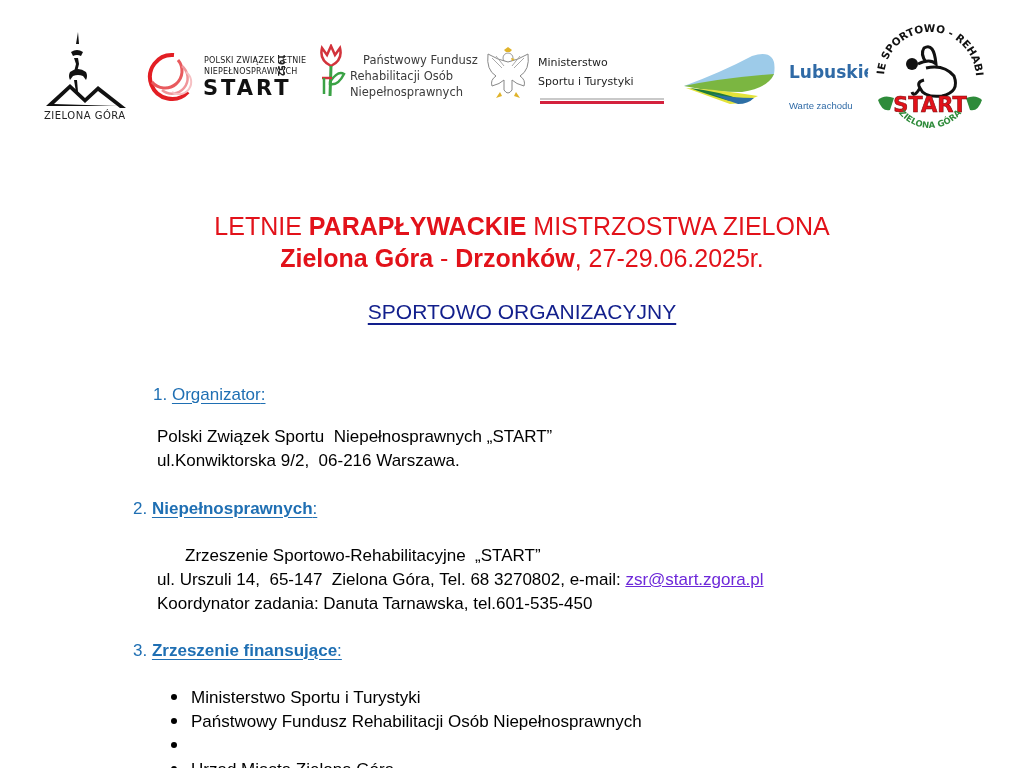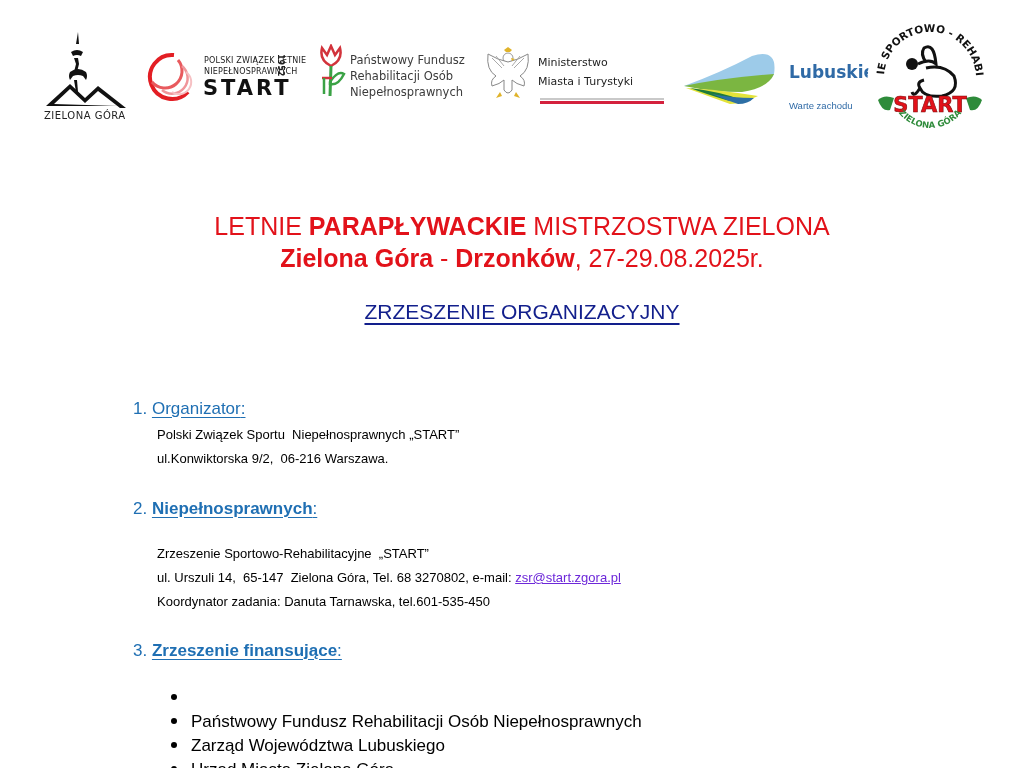--- a/index.html
+++ b/index.html
@@ -19,21 +19,21 @@
   
   .title-1 { position: absolute; left: 0; width: 1044px; top: 212px; text-align: center; font-size: 25px; color: #e2121a; }
   .title-2 { position: absolute; left: 0; width: 1044px; top: 244px; text-align: center; font-size: 25px; color: #e2121a; }
   .b { font-weight: bold; }
   .subtitle { position: absolute; left: 0; width: 1044px; top: 300px; text-align: center; font-size: 21px; color: #121f8c; }
   .subtitle span { text-decoration: underline; text-decoration-thickness: 2px; text-underline-offset: 4px; cursor: pointer; }
 
   
   .sec-head { position: absolute; left: 133px; font-size: 17px; color: #1f6fb3; }
   .sec-head .lnk { text-decoration: underline; text-underline-offset: 3px; cursor: pointer; }
-  .line { position: absolute; left: 157px; font-size: 13px; color: #000; white-space: pre; }
+  .line { position: absolute; left: 157px; font-size: 17px; color: #000; white-space: pre; }
   .email { color: #6d28d9; text-decoration: underline; cursor: pointer; }
   .bullet-item { position: absolute; left: 171px; font-size: 17px; color: #000; white-space: pre; }
   .bullet-item .dot { display: inline-block; width: 6px; height: 6px; border-radius: 50%; background: #000; vertical-align: middle; margin-right: 14px; position: relative; top: -2px; }
 </style>
 </head>
 <body>
 
 <div>
 
   <div class="logo" style="left:40px;top:28px;width:95px;height:96px;">
@@ -62,36 +62,36 @@
   </div>
 
   <div>
     <svg class="logo" style="left:316px;top:44px;" width="30" height="54" viewBox="0 0 30 54">
       <path d="M6 4 L11 11 L15 2 L19 11 L24 4 Q27 16 15 22 Q3 16 6 4 Z" fill="none" stroke="#d2333b" stroke-width="2.5"></path>
       <path d="M15 22 L14 52" stroke="#3aa245" stroke-width="3"></path>
       <path d="M14 38 Q22 26 28 30 Q22 42 14 40 Z" fill="none" stroke="#3aa245" stroke-width="2.5"></path>
       <path d="M6 34 L16 34" stroke="#d2333b" stroke-width="2.5"></path>
       <path d="M8 34 L8 50" stroke="#3aa245" stroke-width="2.5"></path>
     </svg>
-    <div class="pfron-text" style="top:52px;">Państwowy Fundusz</div>
+    <div class="pfron-text" style="top:52px;margin-left:13px;">Państwowy Fundusz</div>
     <div class="pfron-text" style="top:68px;">Rehabilitacji Osób</div>
     <div class="pfron-text" style="top:84px;">Niepełnosprawnych</div>
   </div>
 
   <div>
     <svg class="logo" style="left:484px;top:46px;" width="48" height="58" viewBox="0 0 48 58">
       <path d="M20 4 l4 -3 l4 3 l-2 2 l-4 0 Z" fill="#e0b32a"></path>
       <ellipse cx="24" cy="12" rx="5" ry="5" fill="#fff" stroke="#999" stroke-width="1"></ellipse>
       <path d="M24 16 Q14 14 4 8 Q2 24 12 30 Q6 34 8 40 Q16 38 20 34 L20 44 Q24 50 28 44 L28 34 Q32 38 40 40 Q42 34 36 30 Q46 24 44 8 Q34 14 24 16 Z" fill="#fff" stroke="#888" stroke-width="1"></path>
       <path d="M8 12 L18 22 M12 10 L20 20 M40 12 L30 22 M36 10 L28 20" stroke="#aaa" stroke-width="1"></path>
       <path d="M16 46 l-4 6 l6 -2 Z M32 46 l4 6 l-6 -2 Z" fill="#e0b32a"></path>
       <path d="M27 12 l4 1 l-3 2 Z" fill="#e0b32a"></path>
     </svg>
     <div class="msit-text" style="top:53px;">Ministerstwo</div>
-    <div class="msit-text" style="top:72px;">Miasta i Turystyki</div>
+    <div class="msit-text" style="top:72px;">Sportu i Turystyki</div>
     <div class="abs" style="left:540px;top:98px;width:124px;height:2px;background:#c9c9c9;"></div>
     <div class="abs" style="left:540px;top:101px;width:124px;height:3px;background:#d4213d;"></div>
   </div>
 
   <div>
     <svg class="logo" style="left:682px;top:52px;" width="100" height="56" viewBox="0 0 100 56">
       <path d="M2 34 Q40 20 70 4 Q96 -4 92 22 Q88 34 60 36 Q30 36 2 34 Z" fill="#9dcbe9"></path>
       <path d="M2 34 Q40 26 92 22 Q86 36 60 40 Q30 40 2 34 Z" fill="#7bb641"></path>
       <path d="M4 36 Q40 38 76 44 Q60 52 48 52 Q26 44 4 36 Z" fill="#e3e33a"></path>
       <path d="M8 36 Q40 40 60 48 Q50 50 44 48 Q24 42 8 36 Z" fill="#1e7b3c"></path>
@@ -122,41 +122,41 @@
         <textPath href="#bottomPath" startOffset="50%" text-anchor="middle">ZIELONA GÓRA</textPath>
       </text>
     </svg>
   </div>
 </div>
 
 <div class="title-1">
   <span>LETNIE </span><span class="b">PARAPŁYWACKIE</span><span> MISTRZOSTWA ZIELONA</span>
 </div>
 <div class="title-2">
-  <span class="b">Zielona Góra</span><span> - </span><span class="b">Drzonków</span><span>, 27-29.08.2025r.</span>
+  <span class="b">Zielona Góra</span><span> - </span><span class="b">Drzonków</span><span>, 27-29.06.2025r.</span>
 </div>
 <div class="subtitle">
-  <span>ZRZESZENIE ORGANIZACYJNY</span>
+  <span>SPORTOWO ORGANIZACYJNY</span>
 </div>
 
-<div class="sec-head" style="top:399px;">
+<div class="sec-head" style="top:385px;margin-left:20px;">
   <span>1.</span>
   <span class="lnk"><span>Organizator</span><span>:</span></span>
 </div>
 <div class="line" style="top:427px;">Polski Związek Sportu  Niepełnosprawnych „START”</div>
 <div class="line" style="top:451px;">ul.Konwiktorska 9/2,  06-216 Warszawa.</div>
 
 <div class="sec-head" style="top:499px;">
   <span>2.</span>
   <span class="lnk"><span class="b">Niepełnosprawnych</span><span>:</span></span>
 </div>
-<div class="line" style="top:546px;">Zrzeszenie Sportowo-Rehabilitacyjne  „START”</div>
+<div class="line" style="top:546px;margin-left:28px;">Zrzeszenie Sportowo-Rehabilitacyjne  „START”</div>
 <div class="line" style="top:570px;"><span>ul. Urszuli 14,  65-147  Zielona Góra, Tel. 68 3270802, e-mail: </span><span class="email">zsr@start.zgora.pl</span></div>
 <div class="line" style="top:594px;">Koordynator zadania: Danuta Tarnawska, tel.601-535-450</div>
 
 <div class="sec-head" style="top:641px;">
   <span>3.</span>
   <span class="lnk"><span class="b">Zrzeszenie finansujące</span><span>:</span></span>
 </div>
-<div class="bullet-item" style="top:688px;"><span class="dot"></span></div>
+<div class="bullet-item" style="top:688px;"><span class="dot"></span><span>Ministerstwo Sportu i Turystyki</span></div>
 <div class="bullet-item" style="top:712px;"><span class="dot"></span><span>Państwowy Fundusz Rehabilitacji Osób Niepełnosprawnych</span></div>
-<div class="bullet-item" style="top:736px;"><span class="dot"></span><span>Zarząd Województwa Lubuskiego</span></div>
+<div class="bullet-item" style="top:736px;"><span class="dot"></span></div>
 <div class="bullet-item" style="top:760px;"><span class="dot"></span><span>Urząd Miasta Zielona Góra</span></div>
 
 </body></html>

